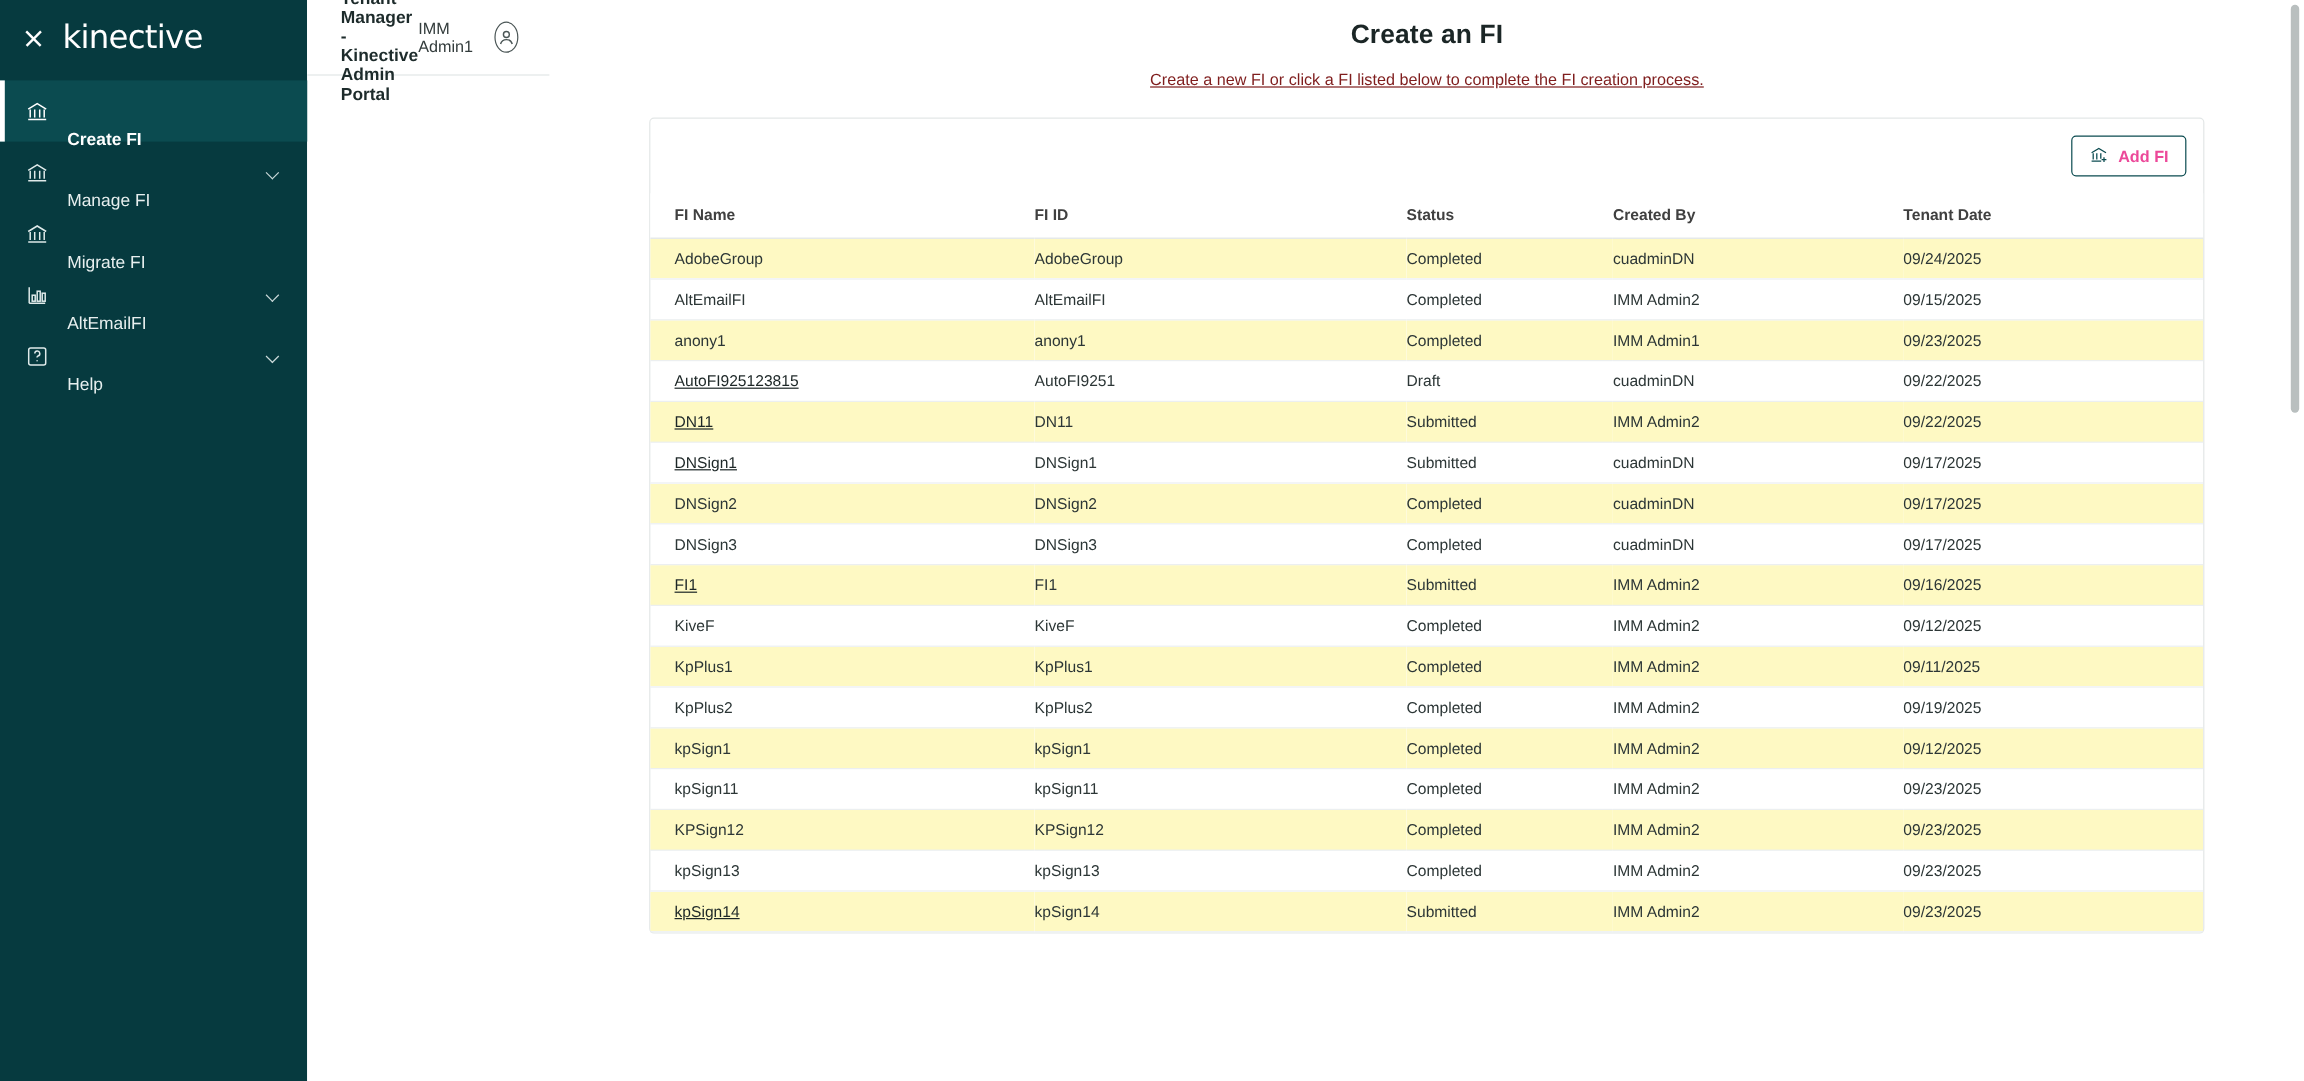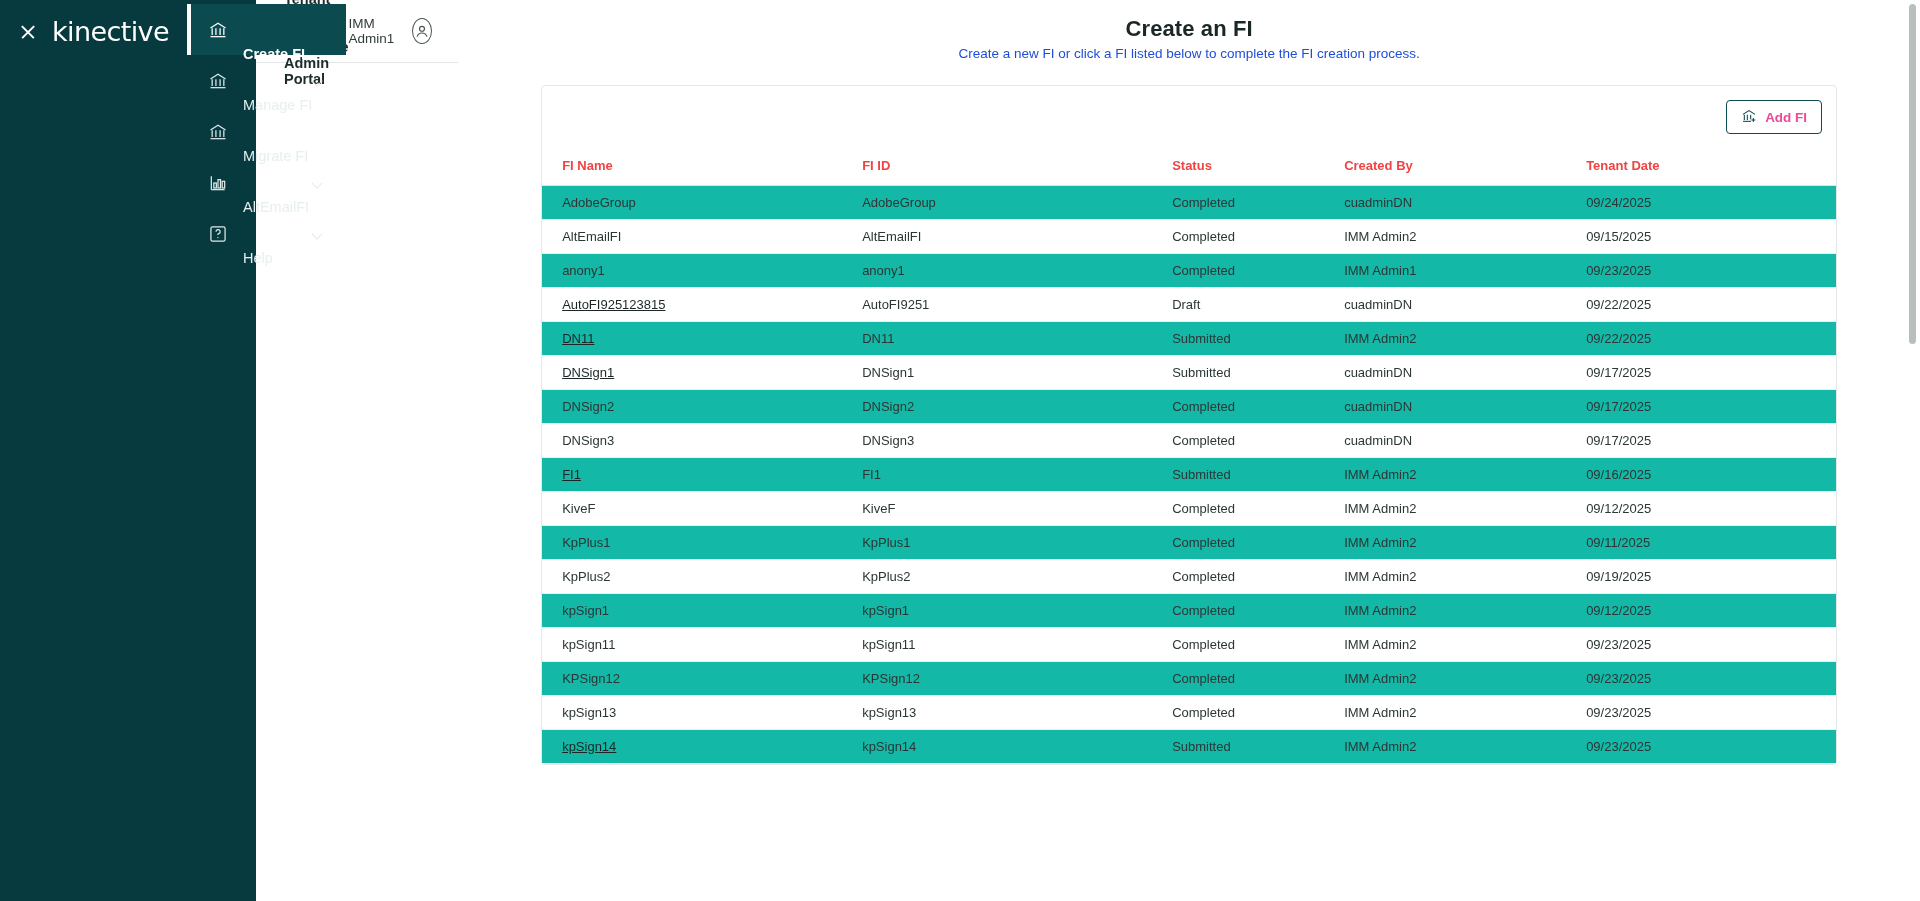--- a/index.html
+++ b/index.html
@@ -17,21 +17,21 @@
     height: 901px;
   }
 
   
   .sidebar {
     width: 256px;
     flex: 0 0 256px;
     background: #063a3f;
     color: #ffffff;
     display: flex;
-    flex-direction: row;
+    flex-direction: column;
   }
   .sidebar-top {
     height: 63px;
     display: flex;
     align-items: center;
     gap: 14px;
     padding: 0 18px;
   }
   .close-x {
     width: 20px;
@@ -160,22 +160,23 @@
   }
   .page-head { text-align: center; }
   .page-title {
     font-size: 22px;
     font-weight: 700;
     color: #1b2626;
     letter-spacing: 0.1px;
   }
   .page-sub {
     font-size: 13.5px;
-    color: #1d4ed8;
-    margin-top: 4px;
+    color: #7f1d1d;
+    margin-top: 17px;
+    text-decoration: underline;
   }
 
   .panel {
     width: 1296px;
     margin: 24px auto 0;
     border: 1px solid #e3e7e7;
     border-radius: 4px;
     background: #ffffff;
   }
   .panel-toolbar {
@@ -202,35 +203,35 @@
 
   table.fi-table {
     width: 100%;
     border-collapse: collapse;
     table-layout: fixed;
   }
   .fi-table th {
     text-align: left;
     font-size: 13px;
     font-weight: 700;
-    color: #ef4444;
+    color: #404040;
     padding: 10px 8px 12px 0;
     border-bottom: 1px solid #dfe4e4;
     background: #ffffff;
   }
   .fi-table td {
     font-size: 13px;
     color: #2c3636;
     padding: 9px 8px 9px 0;
     border-bottom: 1px solid #eceff0;
     white-space: nowrap;
     overflow: hidden;
     text-overflow: ellipsis;
   }
-  .fi-table tr.striped td { background: #14b8a6; }
+  .fi-table tr.striped td { background: #fef9c3; }
   .col-pad { padding-left: 20px !important; }
   .link {
     color: #1c2626;
     text-decoration: underline;
     cursor: pointer;
   }
 
   
   .scrollbar {
     position: absolute;

